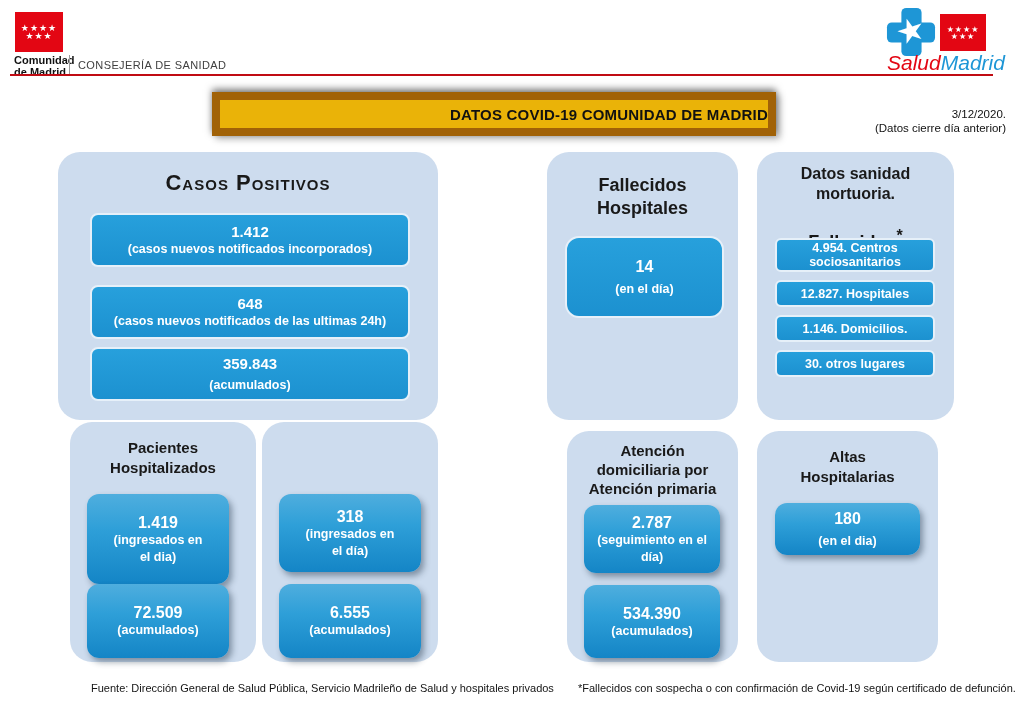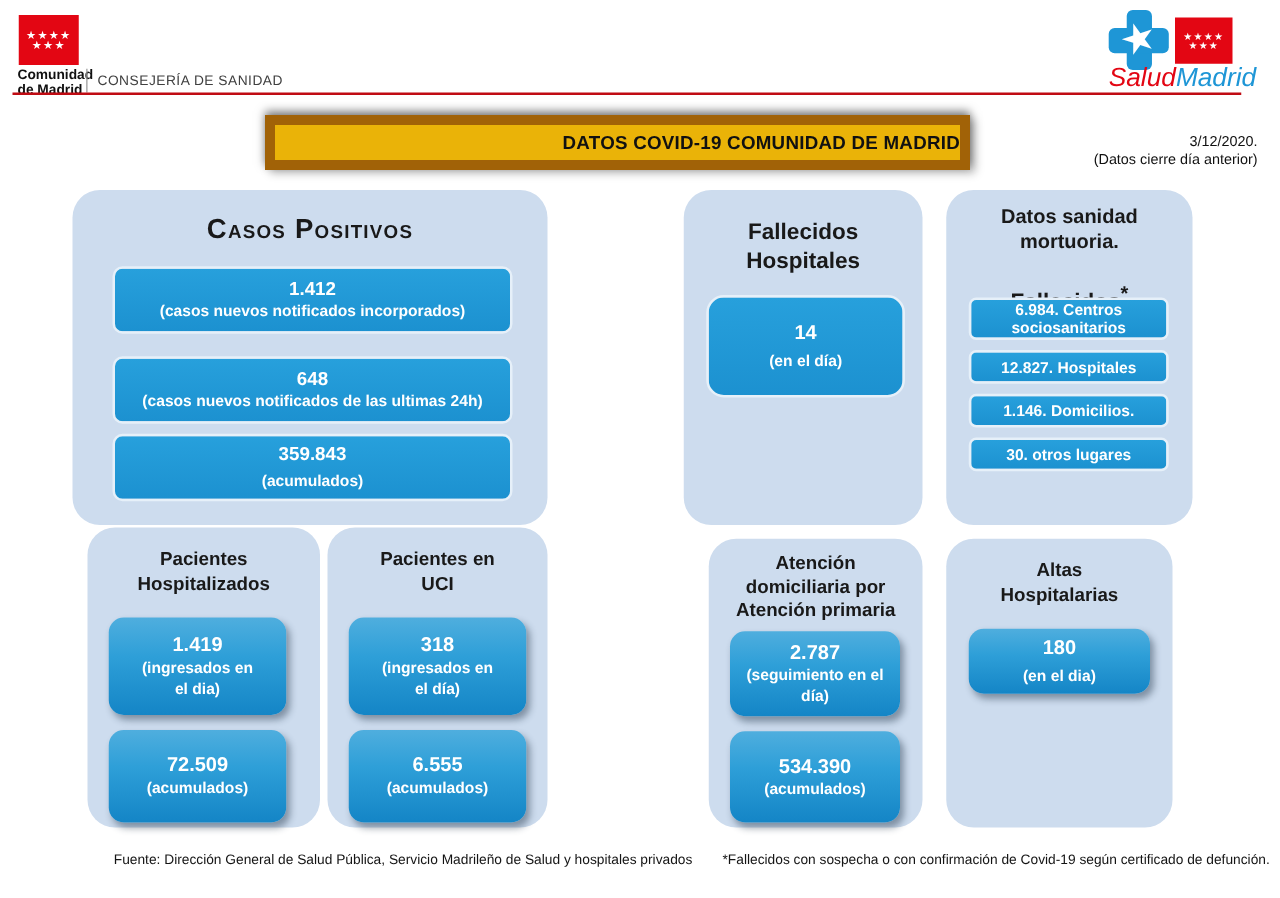--- a/index.html
+++ b/index.html
@@ -117,45 +117,43 @@
   </div>
 </div>
 
 <div class="panel" style="left:757px;top:152px;width:197px;height:268px;">
   <div class="panel-title" style="top:12px;font-size:16px;line-height:20px;">Datos sanidad
 mortuoria.</div>
   <div class="panel-title" style="top:54px;font-size:18px;">
     <span>Fallecidos</span><sup style="font-size:16px;">*</sup>
   </div>
   <div class="mini-list" style="top:86px;">
-    <div class="mini" style="height:34px;">6.984. Centros
+    <div class="mini" style="height:34px;">4.954. Centros
 sociosanitarios</div>
     <div class="mini" style="height:27px;">12.827. Hospitales</div>
     <div class="mini" style="height:27px;">1.146. Domicilios.</div>
     <div class="mini" style="height:27px;">30. otros lugares</div>
   </div>
 </div>
 
 <div class="panel" style="left:70px;top:422px;width:186px;height:240px;">
   <div class="panel-title" style="top:16px;font-size:15px;line-height:20px;">Pacientes
 Hospitalizados</div>
-  <div class="stat glossy" style="left:17px;top:72px;width:142px;height:78px;">
+  <div class="stat glossy" style="left:17px;top:72px;width:142px;height:90px;">
     <div class="value v16">1.419</div>
     <div class="label l13">(ingresados en
 el dia)</div>
   </div>
   <div class="stat glossy" style="left:17px;top:162px;width:142px;height:74px;justify-content:center;">
     <div class="value v16">72.509</div>
     <div class="label l13">(acumulados)</div>
   </div>
 </div>
 
 <div class="panel" style="left:262px;top:422px;width:176px;height:240px;">
-  <div class="panel-title" style="top:16px;font-size:15px;line-height:20px;">Pacientes en
-UCI</div>
   <div class="stat glossy" style="left:17px;top:72px;width:142px;height:78px;">
     <div class="value v16">318</div>
     <div class="label l13">(ingresados en
 el día)</div>
   </div>
   <div class="stat glossy" style="left:17px;top:162px;width:142px;height:74px;">
     <div class="value v16">6.555</div>
     <div class="label l13">(acumulados)</div>
   </div>
 </div>

